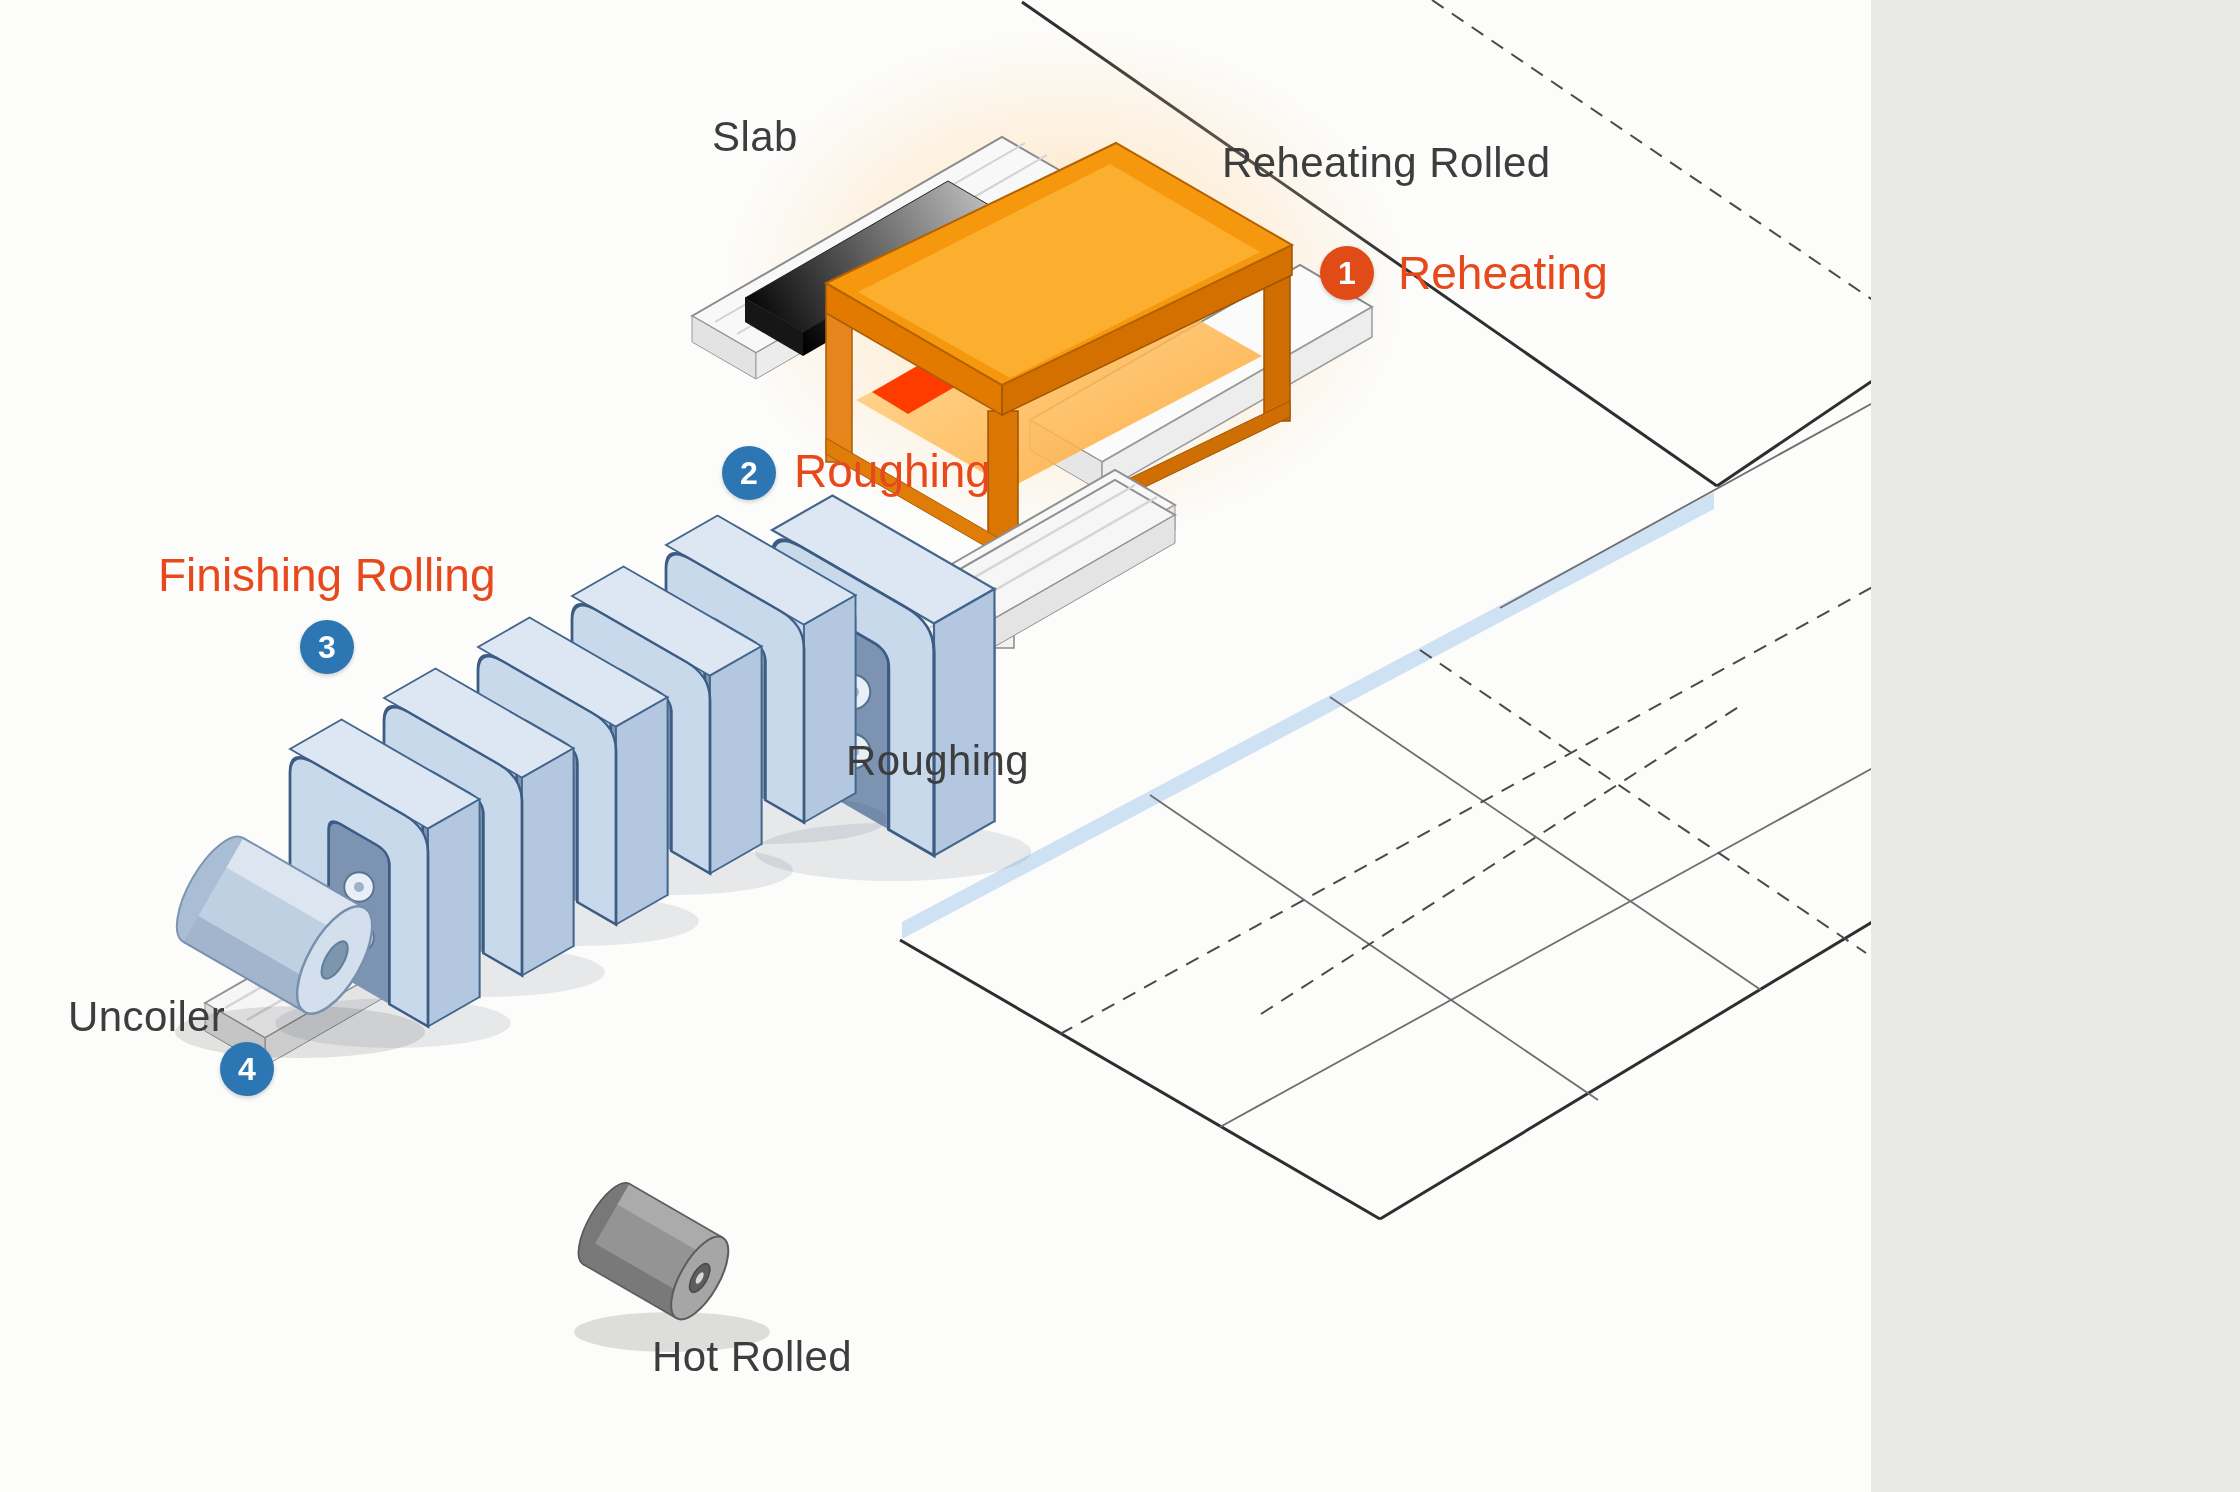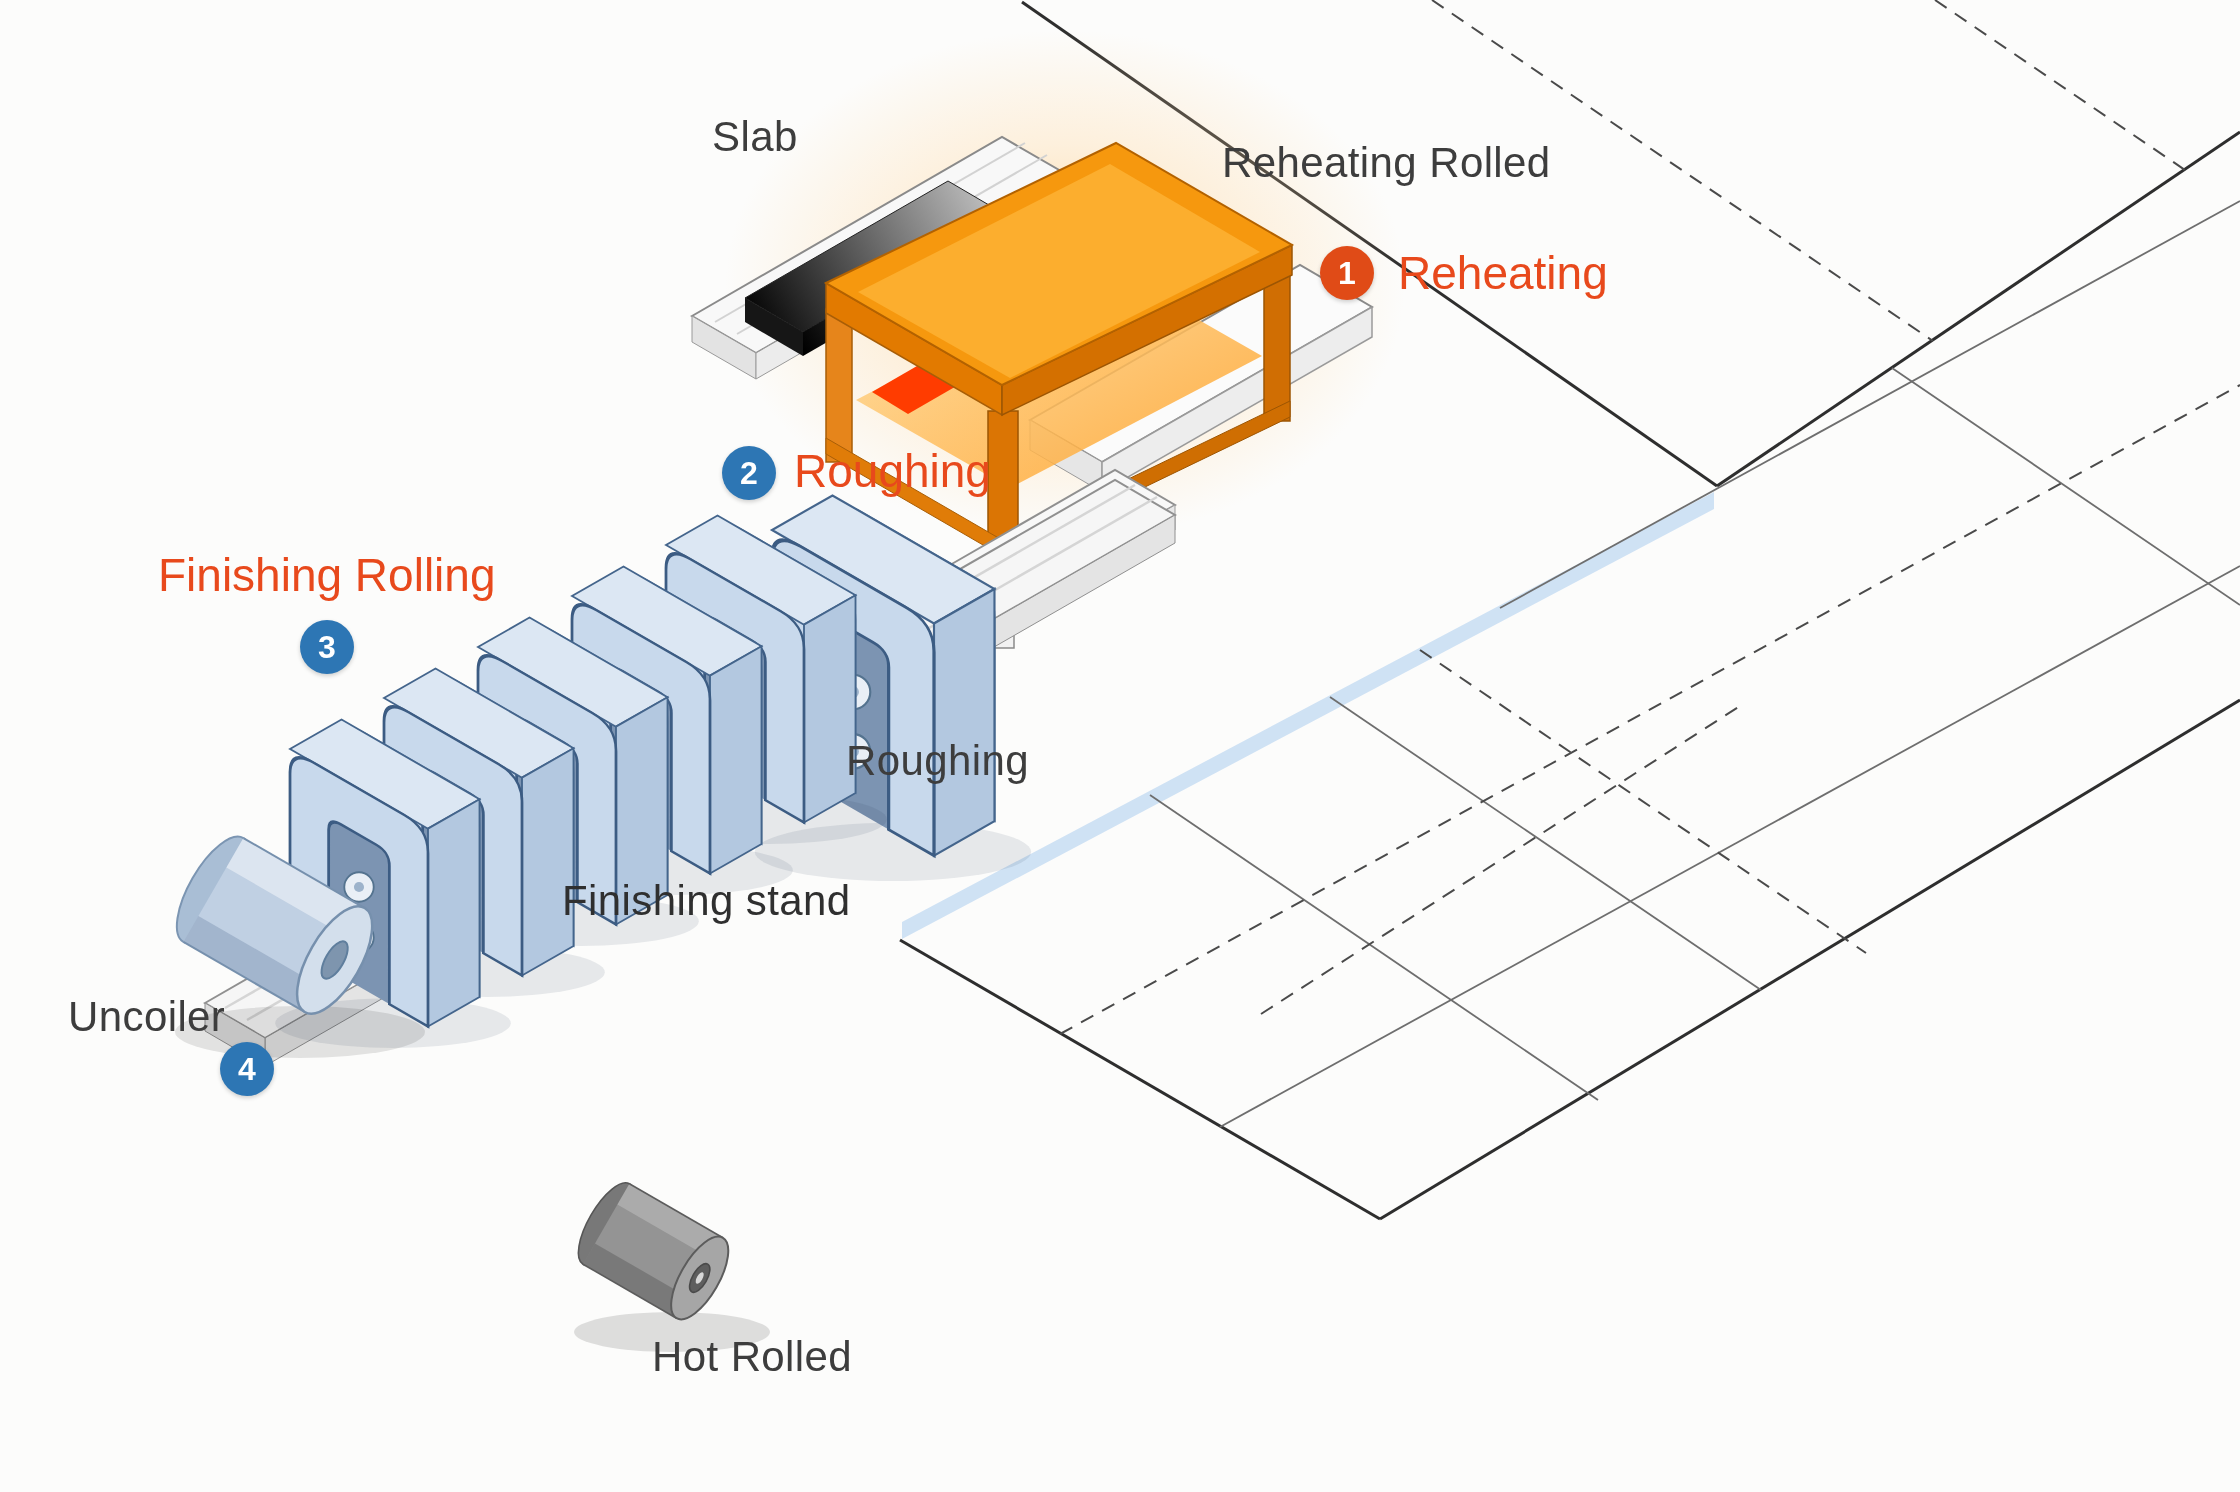--- a/index.html
+++ b/index.html
@@ -1,17 +1,17 @@
 <!DOCTYPE html>
 <html><head>
 <meta charset="utf-8">
 <style>
   html,body { margin:0; padding:0; background:#e9e9e7; }
   .stage {
-    position:relative; width:2240px; height:1492px;
+    position:relative; width:1871px; height:1492px;
     background:#fcfcfb; overflow:hidden;
     font-family:"Liberation Sans", sans-serif;
   }
   .stage svg.scene { position:absolute; left:0; top:0; }
   .lbl {
     position:absolute; color:#3d3d3d; font-size:42px;
     letter-spacing:0.4px; white-space:nowrap; line-height:1.18;
   }
   .lbl-dark { color:#2f2f2f; }
   .lbl-red {
@@ -195,21 +195,20 @@
 
   <div class="badge badge-blue" style="left:722px; top:446px;">2</div>
   <div class="lbl-red" style="left:794px; top:442px;">Roughing</div>
 
   <div class="lbl-red" style="left:158px; top:546px;">Finishing Rolling</div>
   <div class="badge badge-blue" style="left:300px; top:620px;">3</div>
 
   <div class="lbl" style="left:846px; top:736px;">Roughing</div>
 
   <div class="lbl lbl-dark" style="left:562px; top:876px;">
-    <div>Finishing stand</div>
   </div>
 
   <div class="lbl" style="left:68px; top:992px;">Uncoiler</div>
 
   <div class="badge badge-blue" style="left:220px; top:1042px;">4</div>
 
   <div class="lbl-red" style="left:98px; top:1100px;">
   </div>
 
   <div class="lbl" style="left:652px; top:1332px;">Hot Rolled</div>

